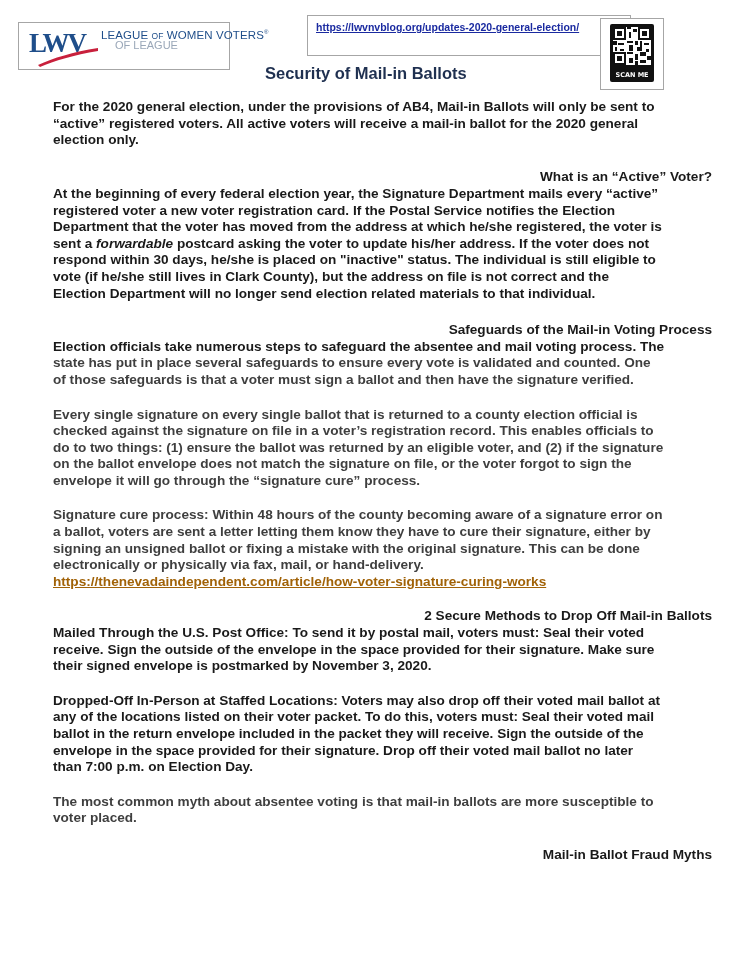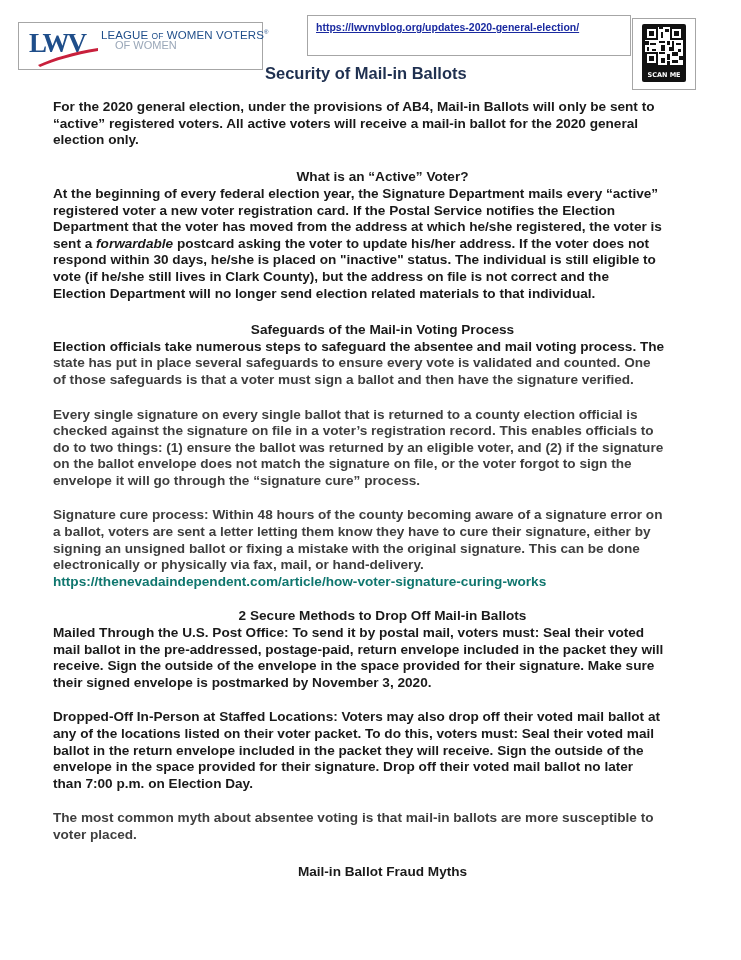--- a/index.html
+++ b/index.html
@@ -1,54 +1,54 @@
 <!DOCTYPE html>
 <html><head>
   <meta charset="utf-8">
   <style>
     html, body { margin: 0; padding: 0; background: #ffffff; }
     body { width: 741px; height: 960px; position: relative; overflow: hidden; font-family: "Liberation Sans", sans-serif; }
 
-    .logo-box { position: absolute; left: 18px; top: 22px; width: 245px; height: 48px; border: 1px solid #a6a6a6; box-sizing: border-box; background: #fff; padding-left: 11px; }
+    .logo-box { position: absolute; left: 18px; top: 22px; width: 212px; height: 48px; border: 1px solid #a6a6a6; box-sizing: border-box; background: #fff; padding-left: 11px; }
     .logo-mark { position: absolute; left: 9px; top: 3px; width: 72px; height: 42px; }
     .logo-text { position: absolute; left: 82px; top: 6px; font-family: "Liberation Sans", sans-serif; }
     .logo-line1 { font-size: 11.5px; color: #1f4e8a; letter-spacing: 0.1px; white-space: nowrap; }
     .logo-line1 .small { font-size: 8.5px; }
     .logo-line1 .tm { font-size: 6px; vertical-align: top; }
     .logo-line2 { font-size: 11px; color: #9aa7b8; margin-left: 14px; margin-top: -2px; white-space: nowrap; }
 
     .url-box { position: absolute; left: 307px; top: 15px; width: 324px; height: 41px; border: 1px solid #a6a6a6; box-sizing: border-box; }
     .url-link { position: absolute; left: 8px; top: 5px; font-family: "Liberation Sans", sans-serif; font-size: 10.5px; font-weight: bold; color: #1a2aa0; text-decoration: underline; white-space: nowrap; }
 
-    .qr-box { position: absolute; left: 632px; top: 18px; width: 64px; height: 72px; border: 1px solid #a6a6a6; box-sizing: border-box; background: #fff; }
+    .qr-box { position: absolute; left: 600px; top: 18px; width: 64px; height: 72px; border: 1px solid #a6a6a6; box-sizing: border-box; background: #fff; }
     .qr-inner { position: absolute; left: 9px; top: 5px; width: 44px; height: 58px; background: #111; border-radius: 2px; }
     .qr-code { position: absolute; left: 3px; top: 3px; width: 38px; height: 38px; background: #fff; }
     .qr-label { position: absolute; left: 0; bottom: 3px; width: 100%; text-align: center; color: #fff; font-size: 6.5px; font-weight: bold; font-family: "DejaVu Sans", sans-serif; }
 
     .title { position: absolute; left: 265px; top: 64px; font-size: 16.5px; font-weight: bold; color: #1f3050; white-space: nowrap; }
 
     .content { position: absolute; left: 42px; top: 99px; width: 670px; font-family: "Liberation Sans", sans-serif; font-weight: bold; font-size: 13.6px; line-height: 16.6px; }
     .content p { margin: 0; padding-left: 11px; }
     .dark { color: #1a1a1a; }
     .gray { color: #3f3f3f; }
-    .heading { text-align: center; color: #1a1a1a; }
+    .heading { text-align: right; color: #1a1a1a; }
     .gap { height: 16.6px; }
-    .link { color: #0f766e; }
+    .link { color: #a16207; text-decoration: underline; }
   </style>
 </head>
 <body>
 
 <div class="logo-box">
   <svg class="logo-mark" viewBox="0 0 72 42">
     <text x="1" y="26" font-family="Liberation Serif, serif" font-weight="bold" font-size="27" fill="#1f4e8a" letter-spacing="-2">LWV</text>
     <path d="M10 39 C 25 32, 45 26, 70 22 L 70 25 C 46 29, 26 35, 12 41 Z" fill="#c8203c"></path>
   </svg>
   <div class="logo-text">
     <div class="logo-line1"><span>LEAGUE </span><span class="small">OF</span><span> WOMEN VOTERS</span><span class="tm">®</span></div>
-    <div class="logo-line2">OF WOMEN</div>
+    <div class="logo-line2">OF LEAGUE</div>
   </div>
 </div>
 
 <div class="url-box">
   <a class="url-link">https://lwvnvblog.org/updates-2020-general-election/</a>
 </div>
 
 <div class="qr-box">
   <div class="qr-inner">
     <svg class="qr-code" viewBox="0 0 21 21" shape-rendering="crispEdges">
@@ -140,21 +140,20 @@
     <p>signing an unsigned ballot or fixing a mistake with the original signature. This can be done</p>
     <p>electronically or physically via fax, mail, or hand-delivery.</p>
     <p><a class="link">https://thenevadaindependent.com/article/how-voter-signature-curing-works</a></p>
   </div>
 
   <div class="gap" style="height:18px"></div>
 
   <p class="heading">2 Secure Methods to Drop Off Mail-in Ballots</p>
   <div class="dark">
     <p>Mailed Through the U.S. Post Office: To send it by postal mail, voters must:  Seal their voted</p>
-    <p>mail ballot in the pre-addressed, postage-paid, return envelope included in the packet they will</p>
     <p>receive.  Sign the outside of the envelope in the space provided for their signature.  Make sure</p>
     <p>their signed envelope is postmarked by November 3, 2020.</p>
   </div>
 
   <div class="gap" style="height:18px"></div>
 
   <div class="dark">
     <p>Dropped-Off In-Person at Staffed Locations: Voters may also drop off their voted mail ballot at</p>
     <p>any of the locations listed on their voter packet. To do this, voters must:  Seal their voted mail</p>
     <p>ballot in the return envelope included in the packet they will receive. Sign the outside of the</p>

